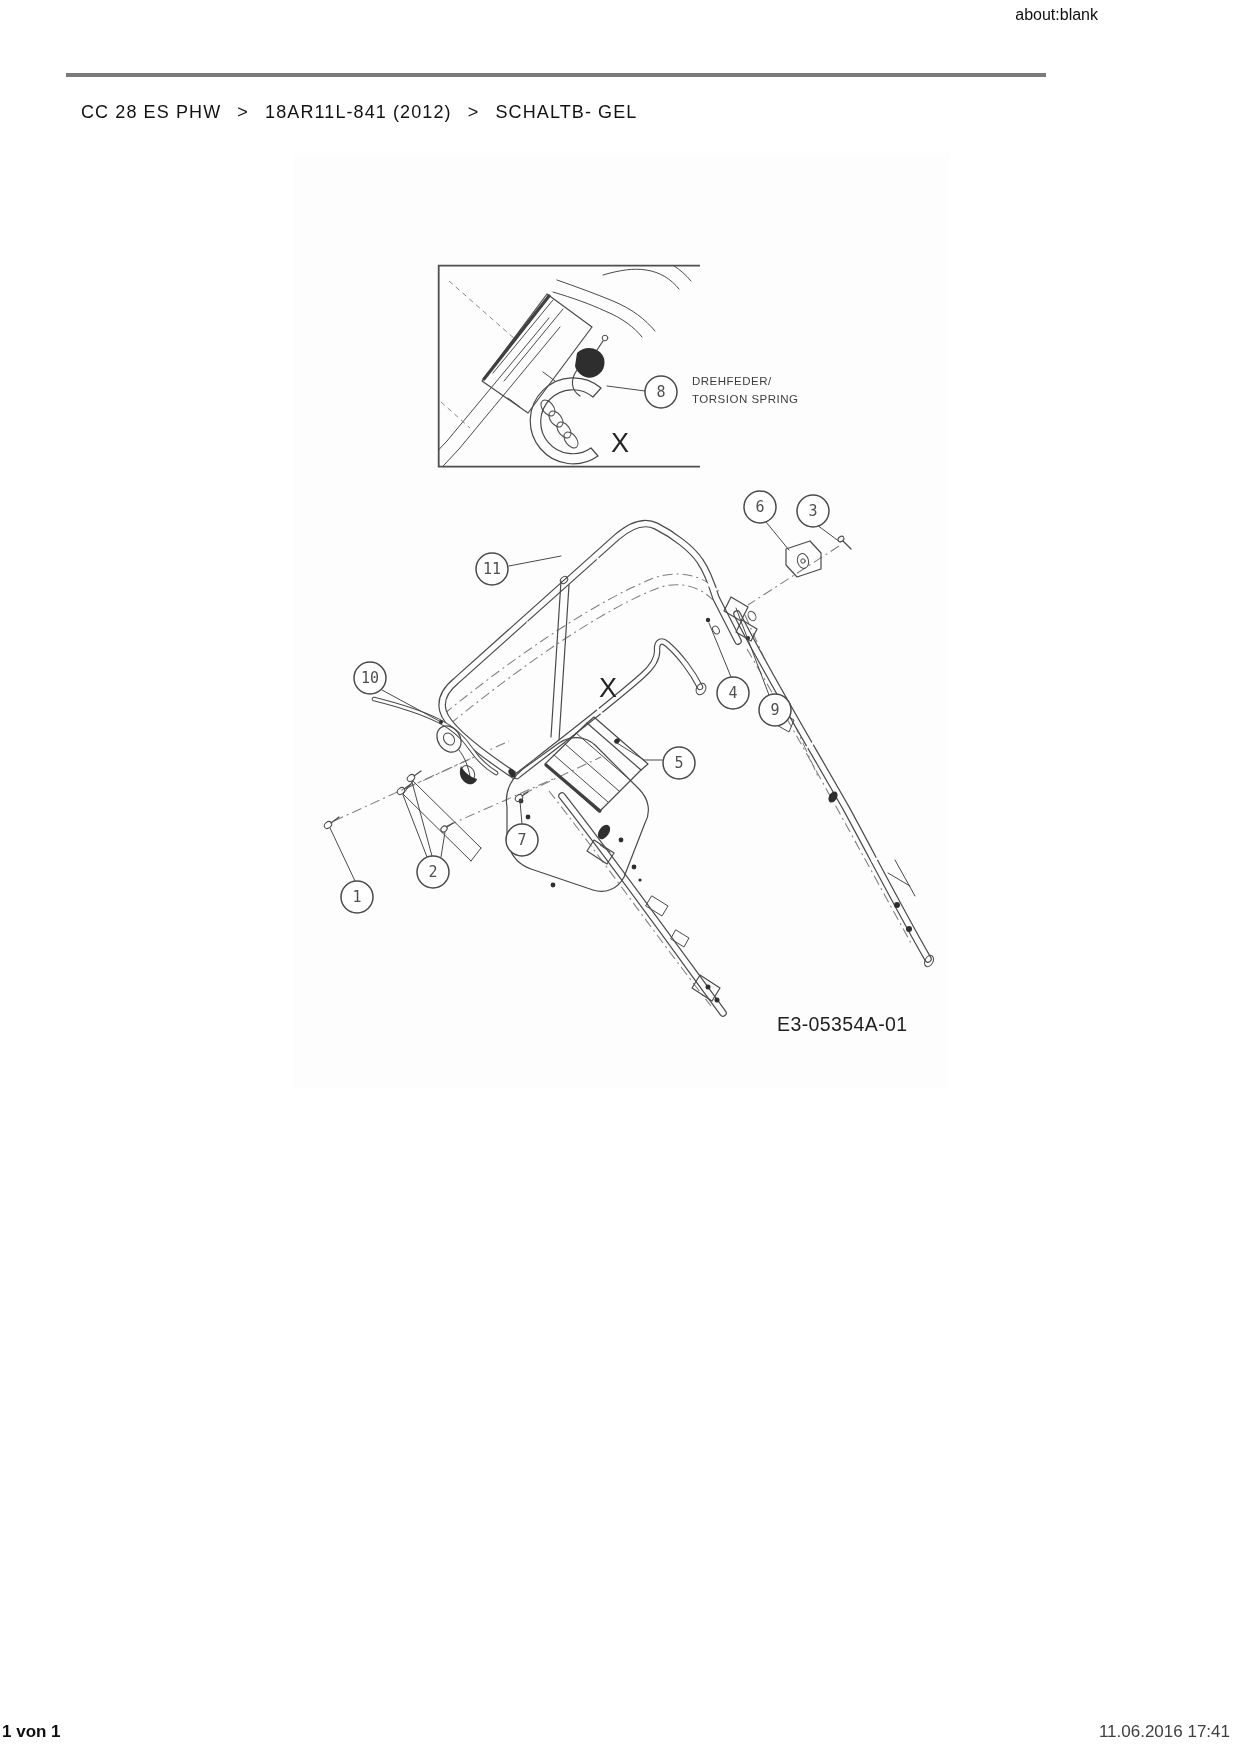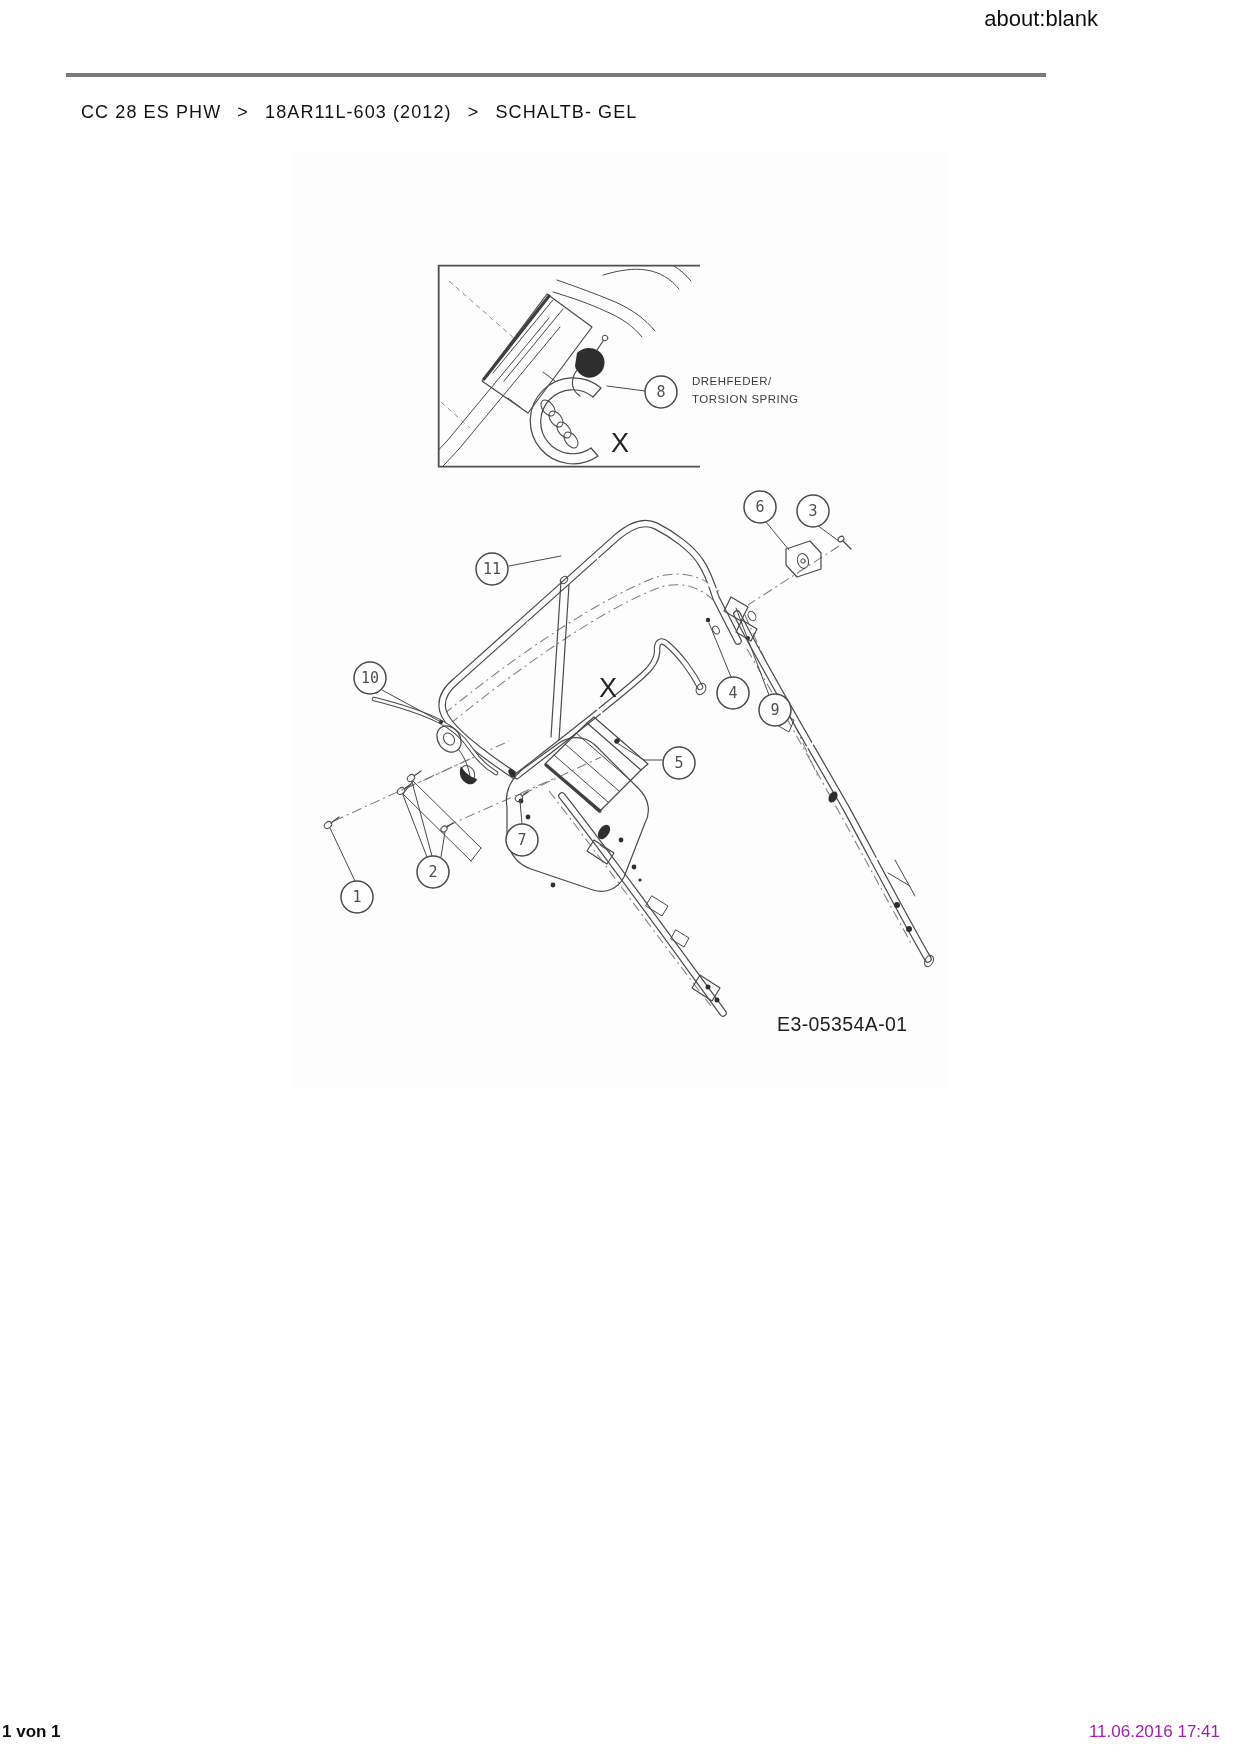--- a/index.html
+++ b/index.html
@@ -1,36 +1,36 @@
 <!DOCTYPE html>
 <html><head>
 <meta charset="utf-8">
 <style>
   html,body{margin:0;padding:0;}
   body{
     width:1240px;height:1754px;position:relative;background:#ffffff;
     font-family:"Liberation Sans",sans-serif;color:#141414;overflow:hidden;
   }
   .hdr-url{
-    position:absolute;top:6px;right:142px;font-size:22px;color:#0f0f0f;
+    position:absolute;top:6px;right:142px;font-size:16px;color:#0f0f0f;
   }
   .top-rule{
     position:absolute;left:66px;top:73px;width:980px;height:4px;background:#7a7a7a;
   }
   .breadcrumb{
     position:absolute;left:81px;top:102px;font-size:18px;letter-spacing:1.1px;color:#121212;
     white-space:nowrap;
   }
   .breadcrumb .sep{margin:0 10px;}
   .diagram-area{
     position:absolute;left:293px;top:153px;width:656px;height:935px;background:#fdfdfe;
   }
   .diagram-area svg{position:absolute;left:0;top:0;}
   .ftr-left{position:absolute;left:2px;top:1722px;font-size:17px;color:#0f0f0f;font-weight:bold;}
-  .ftr-right{position:absolute;right:20px;top:1722px;font-size:17px;color:#a21caf;}
+  .ftr-right{position:absolute;right:10px;top:1722px;font-size:17px;color:#404040;}
 
   
   .ln{fill:none;stroke:#4a4a4a;stroke-width:1.2;stroke-linecap:round;stroke-linejoin:round;}
   .ln-th{fill:none;stroke:#4a4a4a;stroke-width:1;stroke-linecap:round;}
   .hv{fill:none;stroke:#404040;stroke-width:3.2;stroke-linecap:round;}
   .tube-o{fill:none;stroke:#4a4a4a;stroke-width:7.6;stroke-linecap:round;stroke-linejoin:round;}
   .tube-i{fill:none;stroke:#fdfdfe;stroke-width:5.2;stroke-linecap:round;stroke-linejoin:round;}
   .tube2-o{fill:none;stroke:#4a4a4a;stroke-width:6.4;stroke-linecap:round;}
   .tube2-i{fill:none;stroke:#fdfdfe;stroke-width:4.2;stroke-linecap:round;}
   .cbl-o{fill:none;stroke:#4a4a4a;stroke-width:4.6;stroke-linecap:round;}
@@ -47,21 +47,21 @@
 </style>
 </head>
 <body>
 
 <div class="hdr-url">about:blank</div>
 <div class="top-rule"></div>
 
 <div class="breadcrumb">
   <span>CC 28 ES PHW</span>
   <span class="sep">&gt;</span>
-  <span>18AR11L-603 (2012)</span>
+  <span>18AR11L-841 (2012)</span>
   <span class="sep">&gt;</span>
   <span>SCHALTB- GEL</span>
 </div>
 
 <div class="diagram-area">
 <svg width="656" height="935" viewBox="293 153 656 935" xmlns="http://www.w3.org/2000/svg">
   <defs>
     <clipPath id="insetClip">
           <rect x="439" y="266" width="260" height="200"></rect>
         </clipPath>

